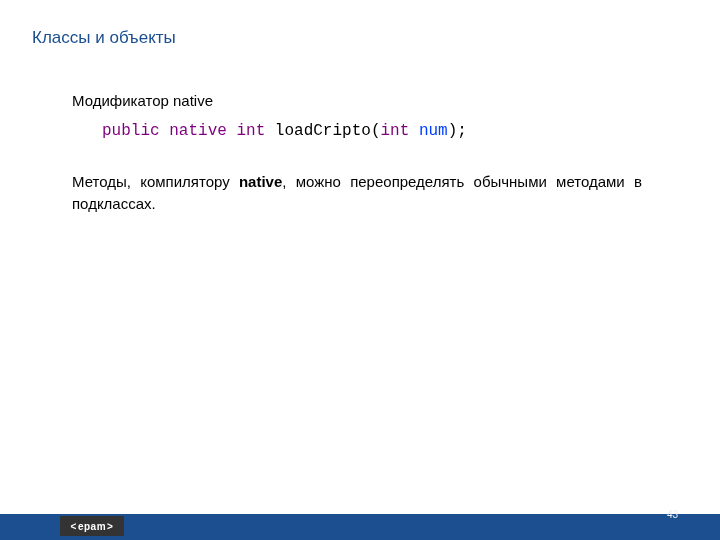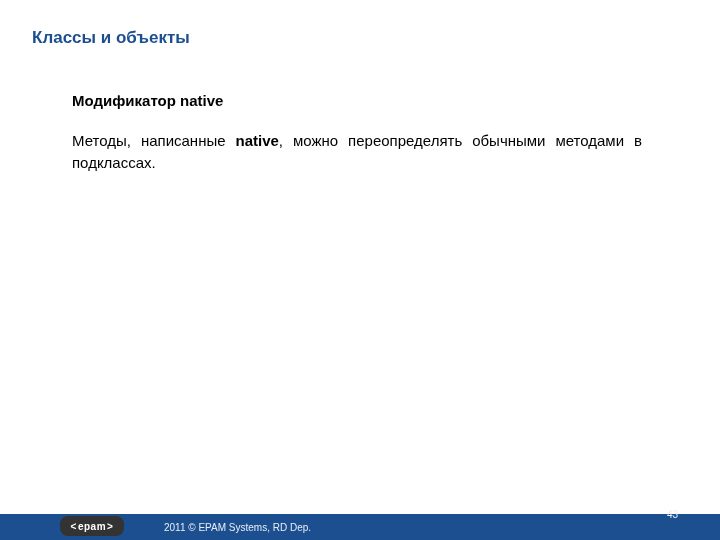--- a/index.html
+++ b/index.html
@@ -1,45 +1,50 @@
 <!DOCTYPE html>
 <html><head>
 <meta charset="utf-8">
 <style>
 html,body{margin:0;padding:0;width:720px;height:540px;font-family:Arial,Helvetica,sans-serif;background:#fff;overflow:hidden}
 .slide{position:relative;width:720px;height:540px;box-sizing:border-box}
-.title{position:absolute;left:32px;top:28px;color:#1b4f8f;font-weight:bold;font-size:17px}
+.title{position:absolute;left:32px;top:28px;color:#1b4f8f;font-weight:normal;font-size:17px}
 .body{position:absolute;left:72px;top:90px;width:570px;color:#000;font-size:15px;line-height:1.45}
-.subheading{font-weight:bold;margin-bottom:18px}
+.subheading{font-weight:normal;margin-bottom:8px}
 .para{text-align:justify;margin-bottom:22px}
 .bold{font-weight:bold}
 .code{font-family:"Courier New",monospace;font-size:16px;margin:0 0 28px 30px;white-space:nowrap}
 .c-kw{color:#7f007f}
 .c-fn{color:#000}
 .c-paren{color:#000}
 .c-type{color:#7f007f}
 .c-arg{color:#003cff}
 .footer{position:absolute;left:0;bottom:0;width:720px;height:26px;background:#1b4f8f;color:#fff;font-size:10px}
-.logo{position:absolute;left:60px;bottom:4px;width:64px;height:20px;background:#333;border-radius:8px;display:flex;align-items:center;justify-content:center;color:#fff;font-size:10px;font-weight:bold;letter-spacing:0.5px}
+.logo{position:absolute;left:60px;bottom:4px;width:64px;height:20px;background:#333;border-radius:1px;display:flex;align-items:center;justify-content:center;color:#fff;font-size:10px;font-weight:bold;letter-spacing:0.5px}
 .logo::before{content:"<";margin-right:1px}
 .logo::after{content:">";margin-left:1px}
 .foot-text{position:absolute;left:164px;bottom:7px;color:#e8eef7}
 .page-num{position:absolute;right:42px;bottom:20px;color:#e8eef7}
 </style>
 </head>
 <body>
 <div class="slide">
   <div class="title">Классы и объекты</div>
   <div class="body">
     <div class="subheading">Модификатор native</div>
+    <div class="code">
+      <span class="c-kw">public</span>
+      <span class="c-kw">native</span>
+      <span class="c-kw">int</span>
+      <span class="c-fn">loadCripto</span><span class="c-paren">(</span><span class="c-type">int</span> <span class="c-arg">num</span><span class="c-paren">)</span><span class="c-paren">;</span>
+    </div>
     <div class="para">
-      <span>Методы, написанные </span>
+      <span>Методы, компилятору </span>
       <span class="bold">native</span><span>, можно переопределять обычными методами в подклассах.</span>
     </div>
   </div>
   <div class="footer">
     <div class="logo">
         <span>epam</span>
       </div>
-    <div class="foot-text">2011 © EPAM Systems, RD Dep.</div>
     <div class="page-num">43</div>
   </div>
 </div>
 
 </body></html>

